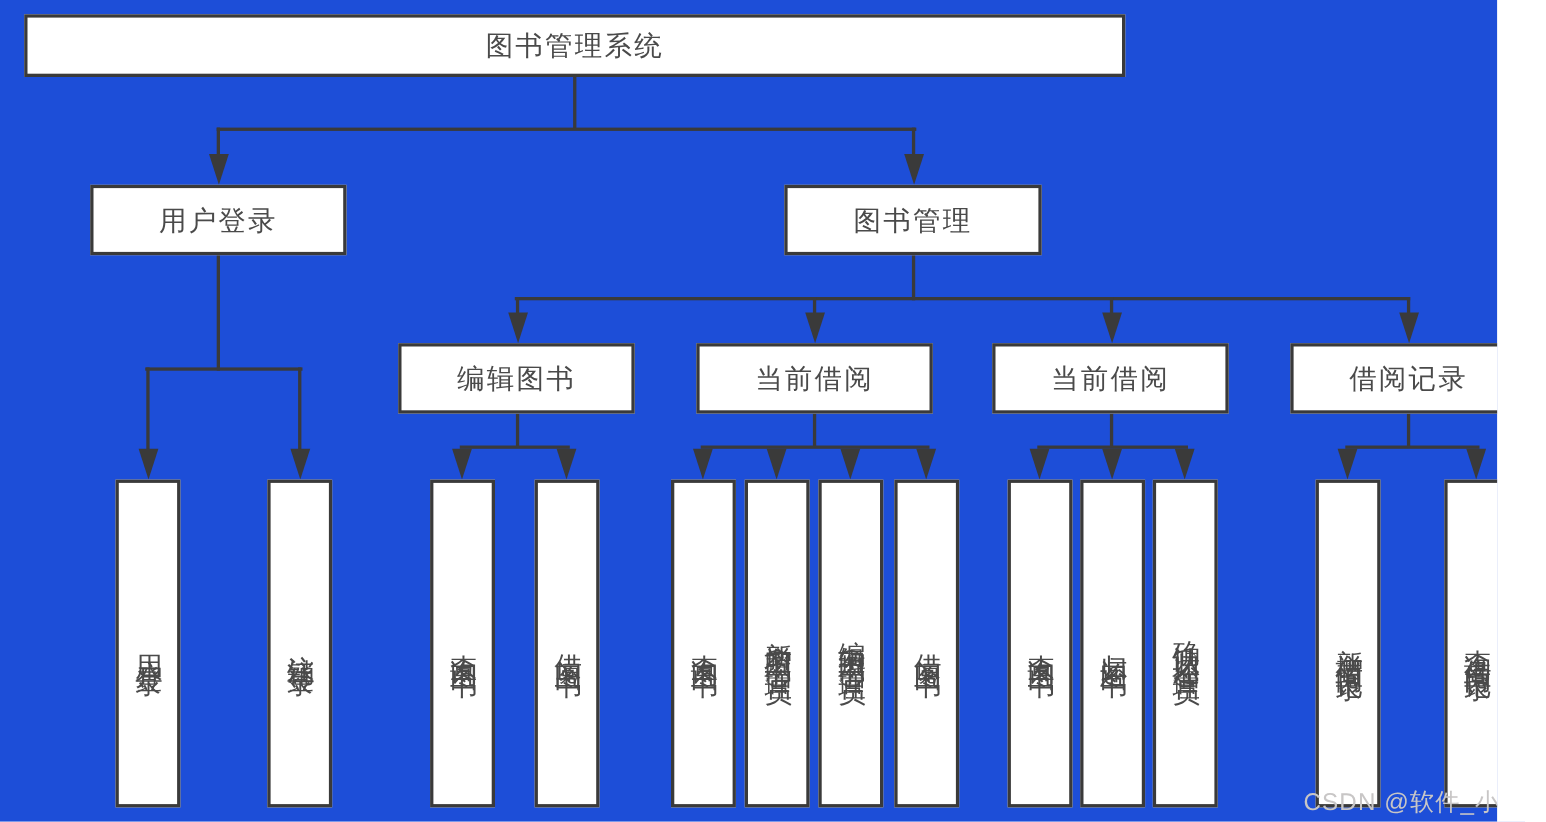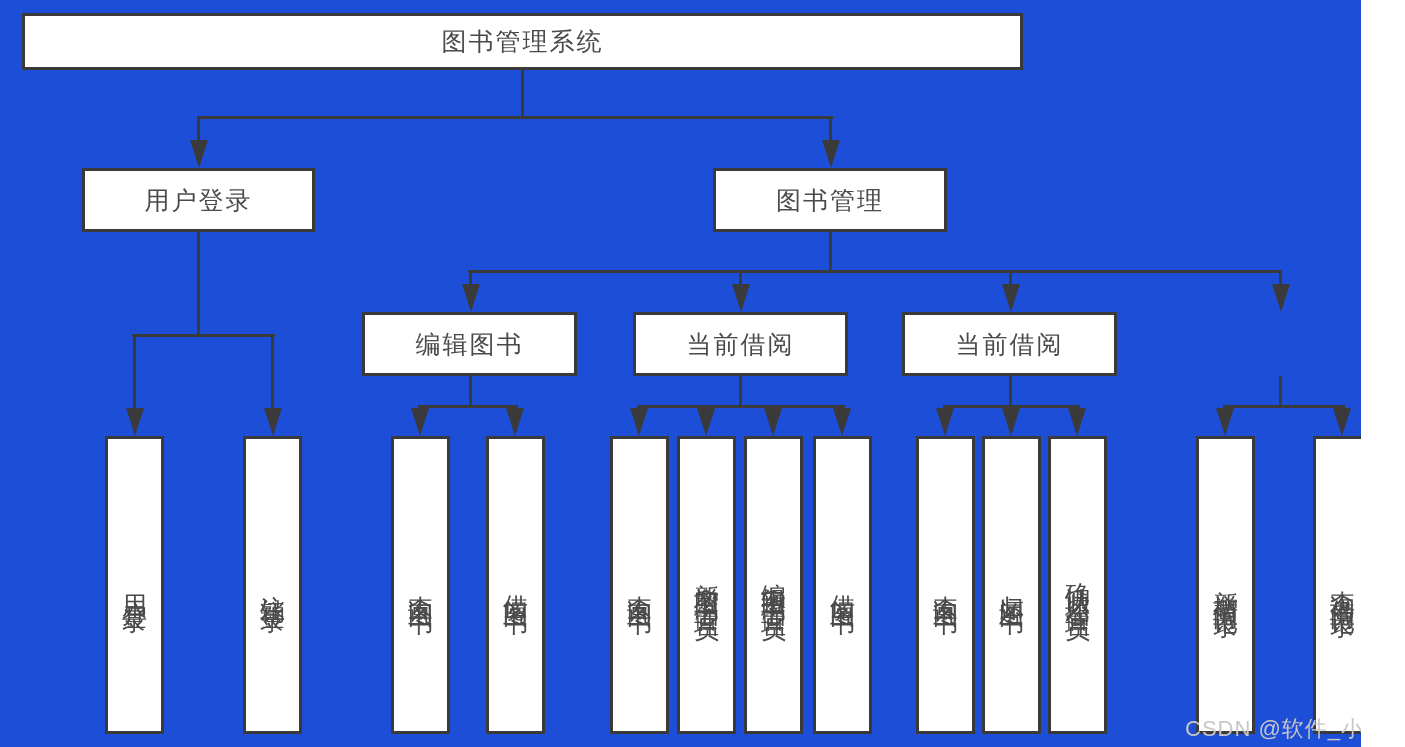--- a/index.html
+++ b/index.html
@@ -95,20 +95,23 @@
 
   <div class="box h" style="left:362px;top:312px;width:215px;height:64px">
     <span>编辑图书</span>
   </div>
   <div class="box h" style="left:633px;top:312px;width:215px;height:64px">
     <span>当前借阅</span>
   </div>
   <div class="box h" style="left:902px;top:312px;width:215px;height:64px">
     <span>当前借阅</span>
   </div>
+  <div class="box h" style="left:1173px;top:312px;width:215px;height:64px">
+    <span>借阅记录</span>
+  </div>
 
   <div class="box v" style="left:105px;top:436px;width:59px;height:298px">
     <span>用户登录</span>
   </div>
   <div class="box v" style="left:243px;top:436px;width:59px;height:298px">
     <span>注销登录</span>
   </div>
 
   <div class="box v" style="left:391px;top:436px;width:59px;height:298px">
     <span>查询图书</span>

